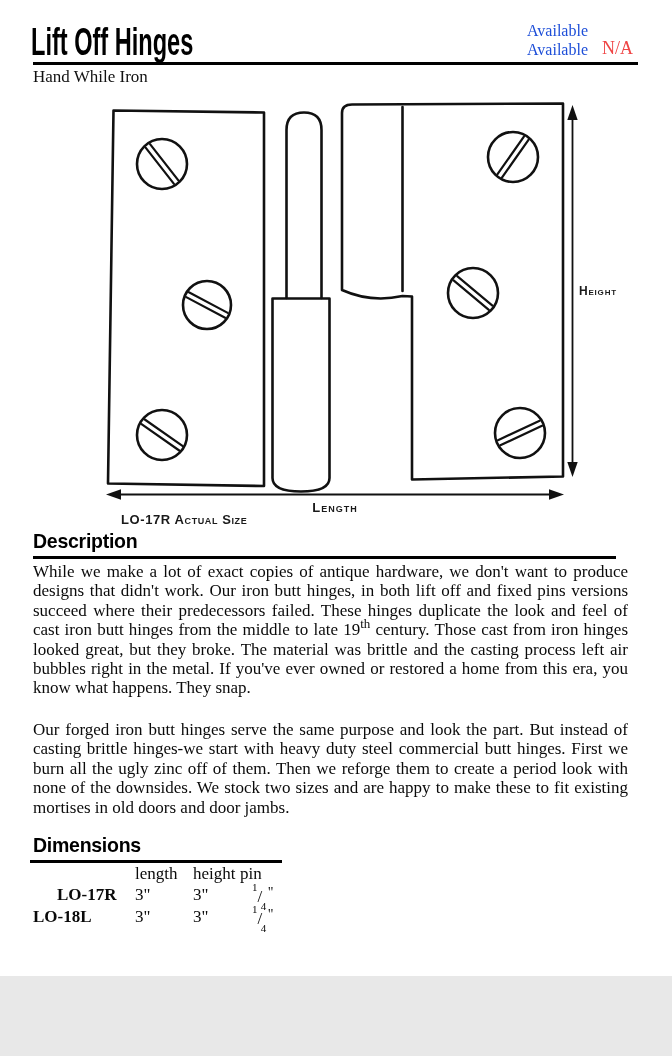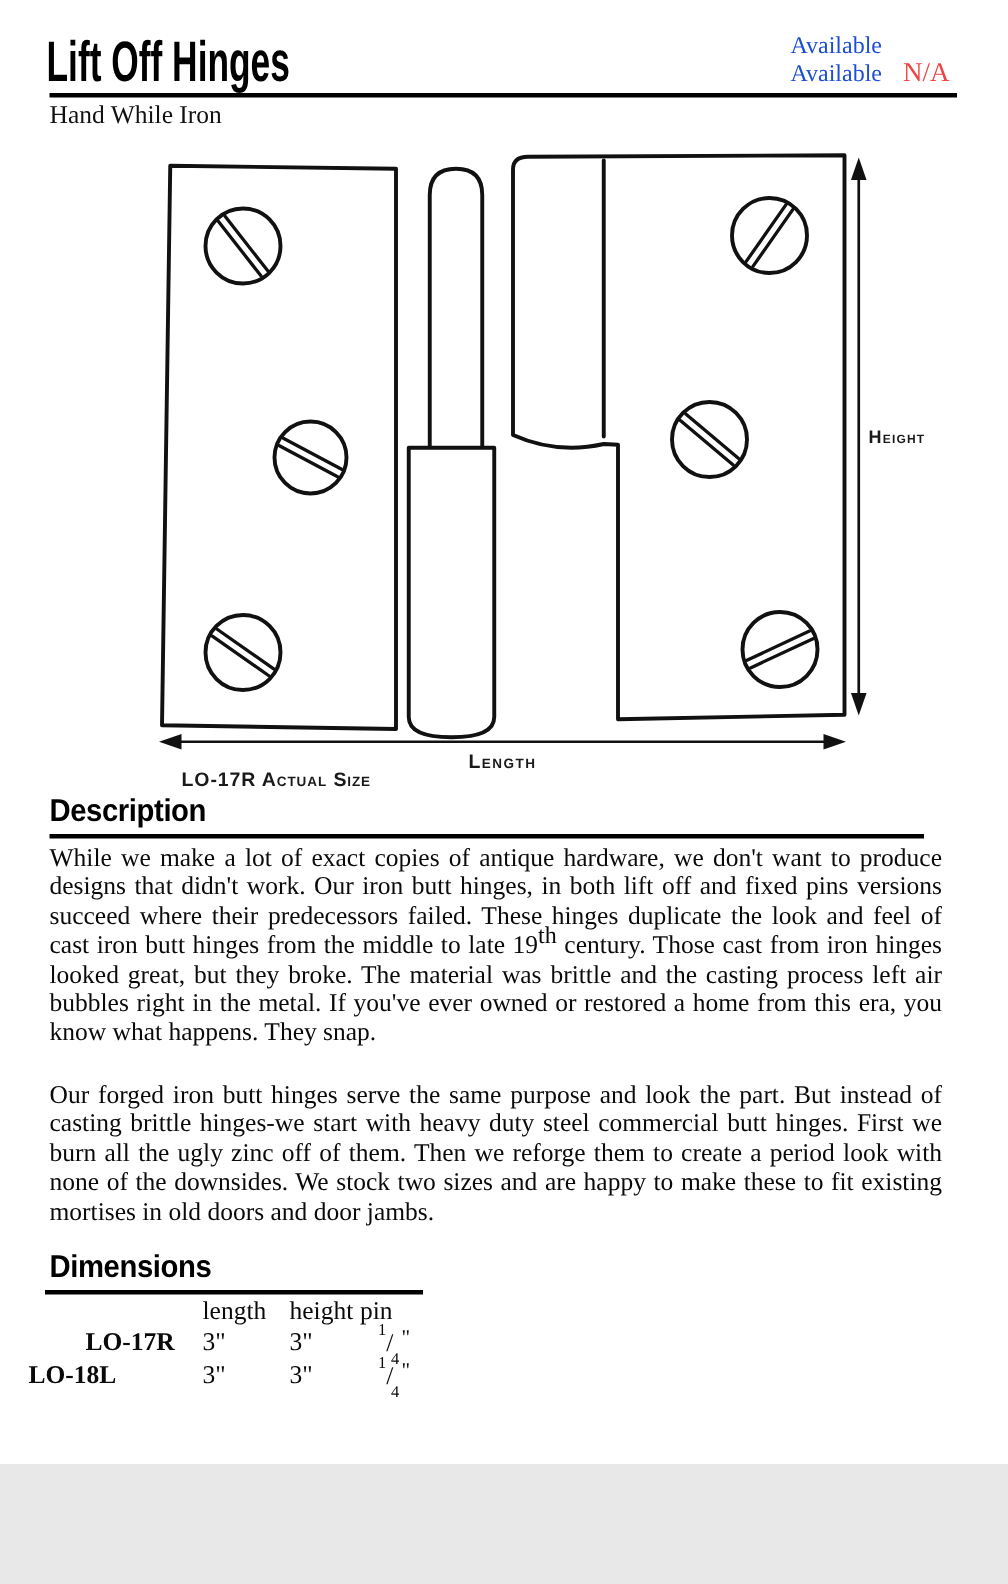--- a/index.html
+++ b/index.html
@@ -42,21 +42,21 @@
     position:absolute; left:33px;
     font-family:"Liberation Sans", sans-serif; font-weight:bold;
     font-size:21px; line-height:22px; letter-spacing:-0.3px; color:#000;
     transform:scaleX(0.93); transform-origin:0 50%; white-space:nowrap;
   }
   .rule-thin { position:absolute; background:#000; height:2.5px; }
   .body-par {
     position:absolute; left:33px; width:595px;
     font-size:17px; line-height:19.4px; text-align:justify; color:#0a0a0a;
   }
-  .sup-th { font-size:16px; vertical-align:super; line-height:0; }
+  .sup-th { font-size:13px; vertical-align:super; line-height:0; }
   
   .cell { position:absolute; font-size:17px; color:#0a0a0a; white-space:nowrap; }
   .cell.model { font-weight:bold; }
   .frac sup { font-size:11px; position:relative; top:-4.5px; }
   .frac sub { font-size:11px; position:relative; top:4px; left:-1.5px; }
   .frac .fq { font-size:14px; position:relative; top:-4.5px; }
   
   .footer-url {
     position:absolute; left:100px; top:1002px; width:460px; text-align:center;
     font-family:"Liberation Sans", sans-serif; font-weight:bold;
@@ -165,21 +165,21 @@
 
   <span class="cell" style="left:135px; top:864px;">length</span>
   <span class="cell" style="left:193px; top:864px;">height</span>
   <span class="cell" style="left:240px; top:864px;">pin</span>
 
   <span class="cell model" style="left:33px; top:885px;margin-left:24px;">LO-17R</span>
   <span class="cell" style="left:135px; top:885px;">3"</span>
   <span class="cell" style="left:193px; top:885px;">3"</span>
   <span class="cell frac" style="left:252px; top:885px;"><sup>1</sup><span>/</span><sub>4</sub><span class="fq">"</span></span>
 
-  <span class="cell model" style="left:19px; top:907px;">LO-18L</span>
+  <span class="cell model" style="left:33px; top:907px;">LO-18L</span>
   <span class="cell" style="left:135px; top:907px;">3"</span>
   <span class="cell" style="left:193px; top:907px;">3"</span>
   <span class="cell frac" style="left:252px; top:907px;"><sup>1</sup><span>/</span><sub>4</sub><span class="fq">"</span></span>
 
   <div class="footer-url">WWW.HORTON-BRASSES.COM</div>
   <div class="page-num">213</div>
 
 </div>
 
 </body></html>

